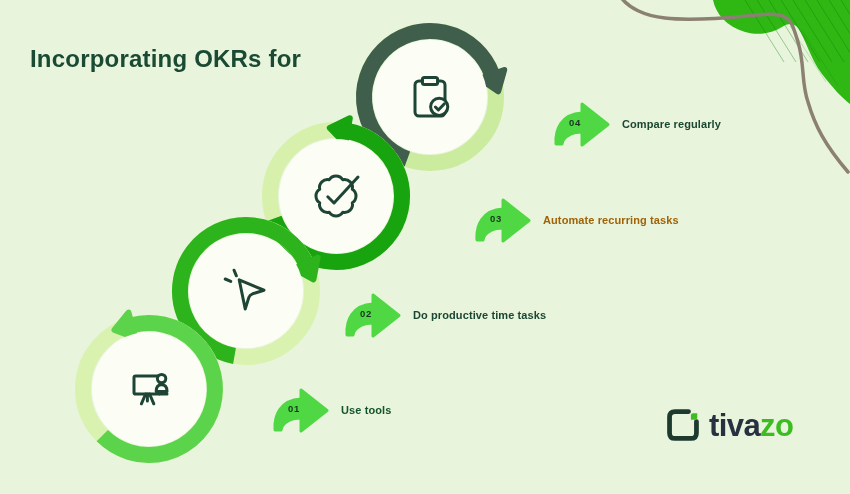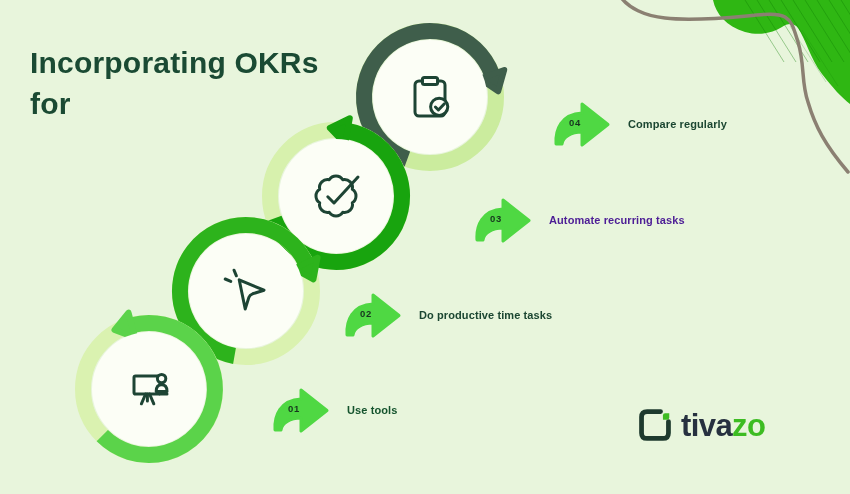--- a/index.html
+++ b/index.html
@@ -2,27 +2,27 @@
 <html><head>
 <meta charset="utf-8">
 <style>
   html,body { margin:0; padding:0; }
   .stage {
     position:relative; width:850px; height:494px; overflow:hidden;
     font-family:"Liberation Sans", sans-serif;
   }
   .title {
     position:absolute; left:30px; top:42px; width:330px;
-    font-size:30px; font-weight:bold; line-height:1.38; letter-spacing:.2px;
+    font-size:24px; font-weight:bold; line-height:1.38; letter-spacing:.2px;
   }
   .ring { position:absolute; }
-  .step { position:absolute; display:flex; align-items:center; gap:17px; height:50px; }
+  .step { position:absolute; display:flex; align-items:center; gap:11px; height:50px; }
   .step-label { width:152px; font-size:11px; font-weight:bold; line-height:1.18; letter-spacing:.1px; }
   .step-num { font-size:9.5px; font-weight:bold; letter-spacing:.6px; }
-  .logo { position:absolute; left:636px; top:406px; display:flex; align-items:center; gap:7px; }
+  .logo { position:absolute; left:664px; top:406px; display:flex; align-items:center; gap:7px; }
   .logo-text { font-size:31px; font-weight:bold; letter-spacing:-.6px; line-height:1; }
   .icon-mask { fill:#fcfef6; }
   .decor { position:absolute; top:0; right:0; }
 </style>
 </head>
 <body>
 
 <div class="stage" style="background-color: rgb(232, 245, 220);">
 
   <svg class="decor" width="340" height="200" viewBox="0 0 340 200">
@@ -133,21 +133,21 @@
 
   <div class="step" style="left:470px;top:195px">
     <svg width="62" height="50" viewBox="0 0 62 50">
       <g color="#4fd843">
         <path d="M7,45 C6,31 12,15 33,14 L33,5 L59,25.5 L33,46 L33,33 C22,33 14,38 13,45 Z" fill="currentColor" stroke="currentColor" stroke-width="3" stroke-linejoin="round" stroke-linecap="round"></path>
       </g>
       <g color="#17351f">
         <text class="step-num" x="26" y="27" text-anchor="middle" fill="currentColor">03</text>
       </g>
     </svg>
-    <div class="step-label" style="color: #4c1d95;">Automate recurring tasks</div>
+    <div class="step-label" style="color: #a16207;">Automate recurring tasks</div>
   </div>
 
   <div class="step" style="left:549px;top:99px">
     <svg width="62" height="50" viewBox="0 0 62 50">
       <g color="#4fd843">
         <path d="M7,45 C6,31 12,15 33,14 L33,5 L59,25.5 L33,46 L33,33 C22,33 14,38 13,45 Z" fill="currentColor" stroke="currentColor" stroke-width="3" stroke-linejoin="round" stroke-linecap="round"></path>
       </g>
       <g color="#17351f">
         <text class="step-num" x="26" y="27" text-anchor="middle" fill="currentColor">04</text>
       </g>

